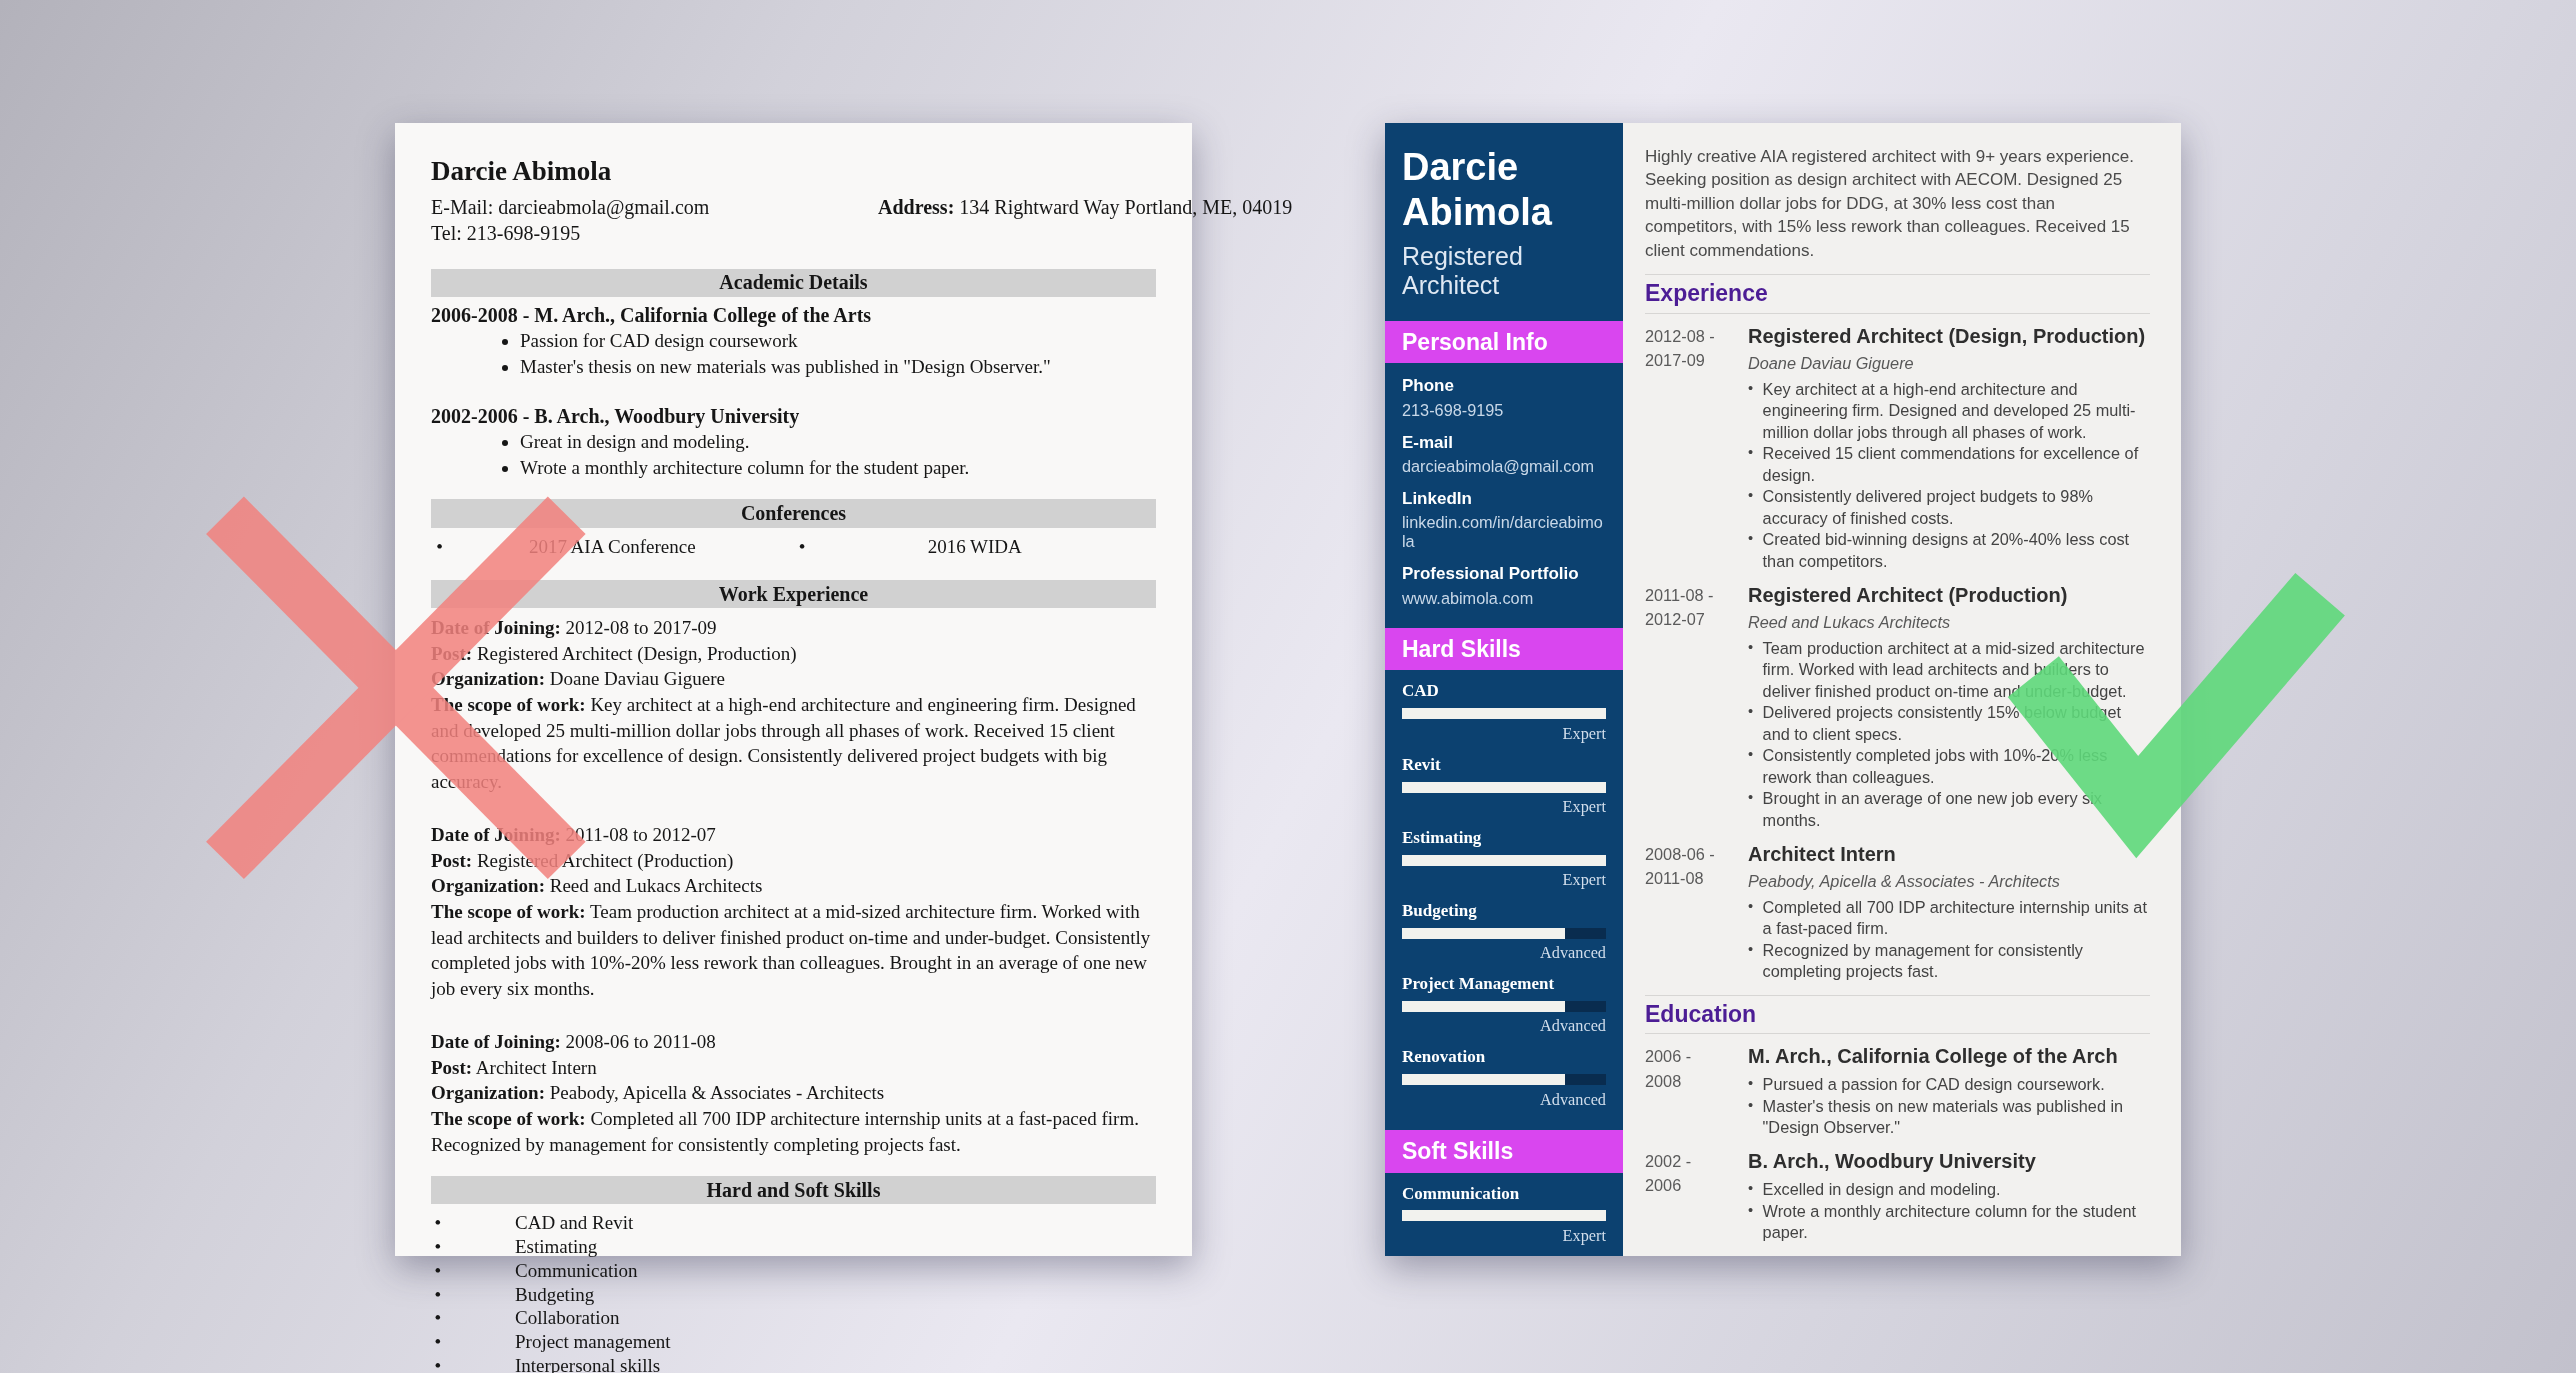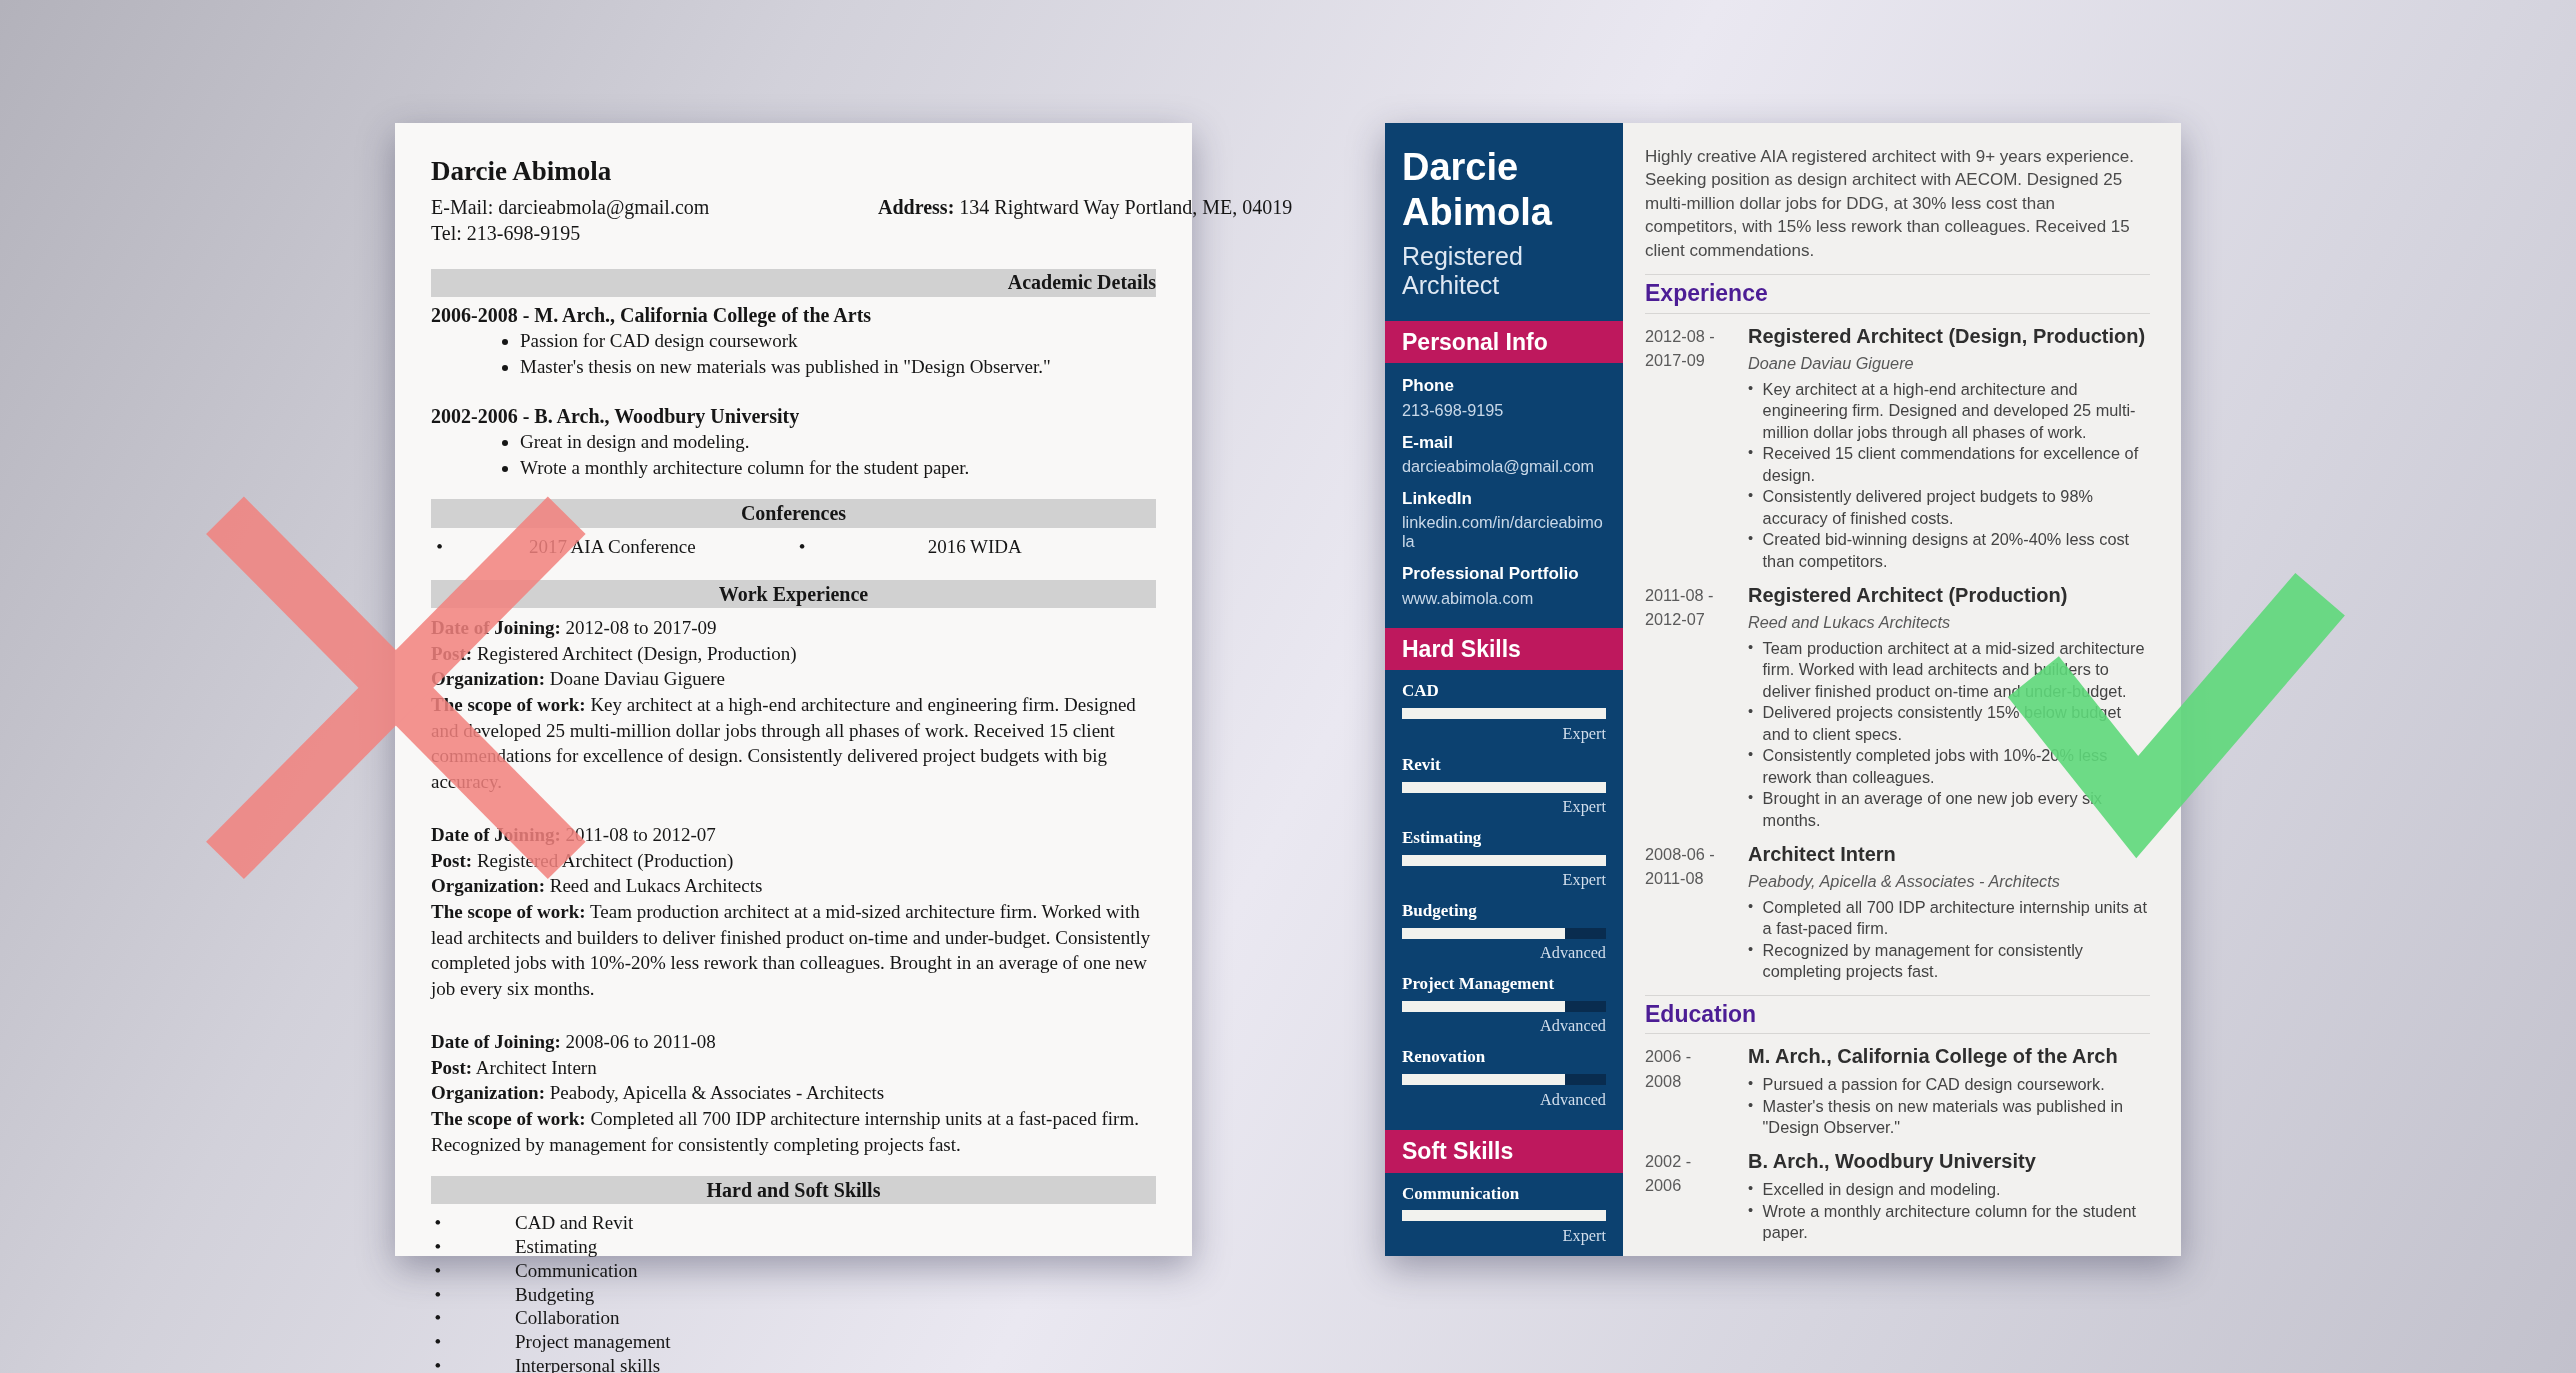--- a/index.html
+++ b/index.html
@@ -17,21 +17,21 @@
     box-sizing:border-box;padding:33px 36px;
     font-family:"Liberation Serif",serif;color:#161616;
   }
   .lp-name{font-size:27px;font-weight:bold;margin:0 0 6.9px 0;}
   .lp-contact{position:relative;font-size:20px;line-height:1.32;}
   .lp-address{position:absolute;left:447px;top:0;white-space:nowrap;}
   .lp-band{
     background:#d1d1d1;text-align:center;font-weight:bold;font-size:20px;
     padding:2.6px 0;margin:19px 0 6.9px 0;
   }
-  .lp-band.first{margin-top:22px;text-align:right;}
+  .lp-band.first{margin-top:22px;}
   .lp-edu-title{font-size:20px;font-weight:bold;margin:3.4px 0 1.7px 0;}
   .lp-ul{margin:1.7px 0 0 0;padding-left:89px;}
   .lp-ul li{font-size:19px;line-height:1.34;}
   .lp-gap{height:22px;}
   .lp-conf{display:grid;grid-template-columns:1fr 1fr;margin-top:5.2px;}
   .lp-conf-item{position:relative;text-align:center;font-size:19px;line-height:1.4;}
   .lp-conf-item::before{content:"\2022";position:absolute;left:5.2px;top:0;}
   .lp-line{margin:0;font-size:19px;line-height:1.35;}
   .lp-job{margin-top:5.2px;}
   .lp-job + .lp-job{margin-top:27.5px;}
@@ -45,21 +45,21 @@
     display:flex;box-shadow:0 12px 34px rgba(40,40,70,.38);
   }
   .sidebar{
     width:238px;flex:0 0 238px;background:#0c4170;color:#fff;
     box-sizing:border-box;padding-top:22px;overflow:hidden;
   }
   .sb-pad{padding:0 17px;}
   .sb-name{font-size:38px;font-weight:bold;line-height:1.18;margin:0;}
   .sb-title{font-size:25px;color:#dfe8f3;margin-top:7.7px;font-weight:normal;}
   .sb-band{
-    background:#be185d;font-size:23px;font-weight:bold;color:#fff;
+    background:#d946ef;font-size:23px;font-weight:bold;color:#fff;
     padding:7.7px 17px;margin-top:20.6px;
   }
   .sb-item{margin-top:13px;}
   .sb-label{font-size:17px;font-weight:bold;color:#fff;}
   .sb-value{font-size:16.3px;color:#c9d8e8;margin-top:4.3px;word-break:break-word;}
   .sb-skill{margin:11px 17px 0 17px;font-family:Liberation Serif, serif;}
   .sb-skill-name{font-size:17px;font-weight:bold;}
   .sb-bar{height:11px;background:#092c4f;margin-top:6.9px;}
   .sb-bar-fill{height:100%;background:#f2f2ee;}
   .sb-skill-level{font-size:16.3px;color:#d2deec;text-align:right;margin-top:4.3px;}

